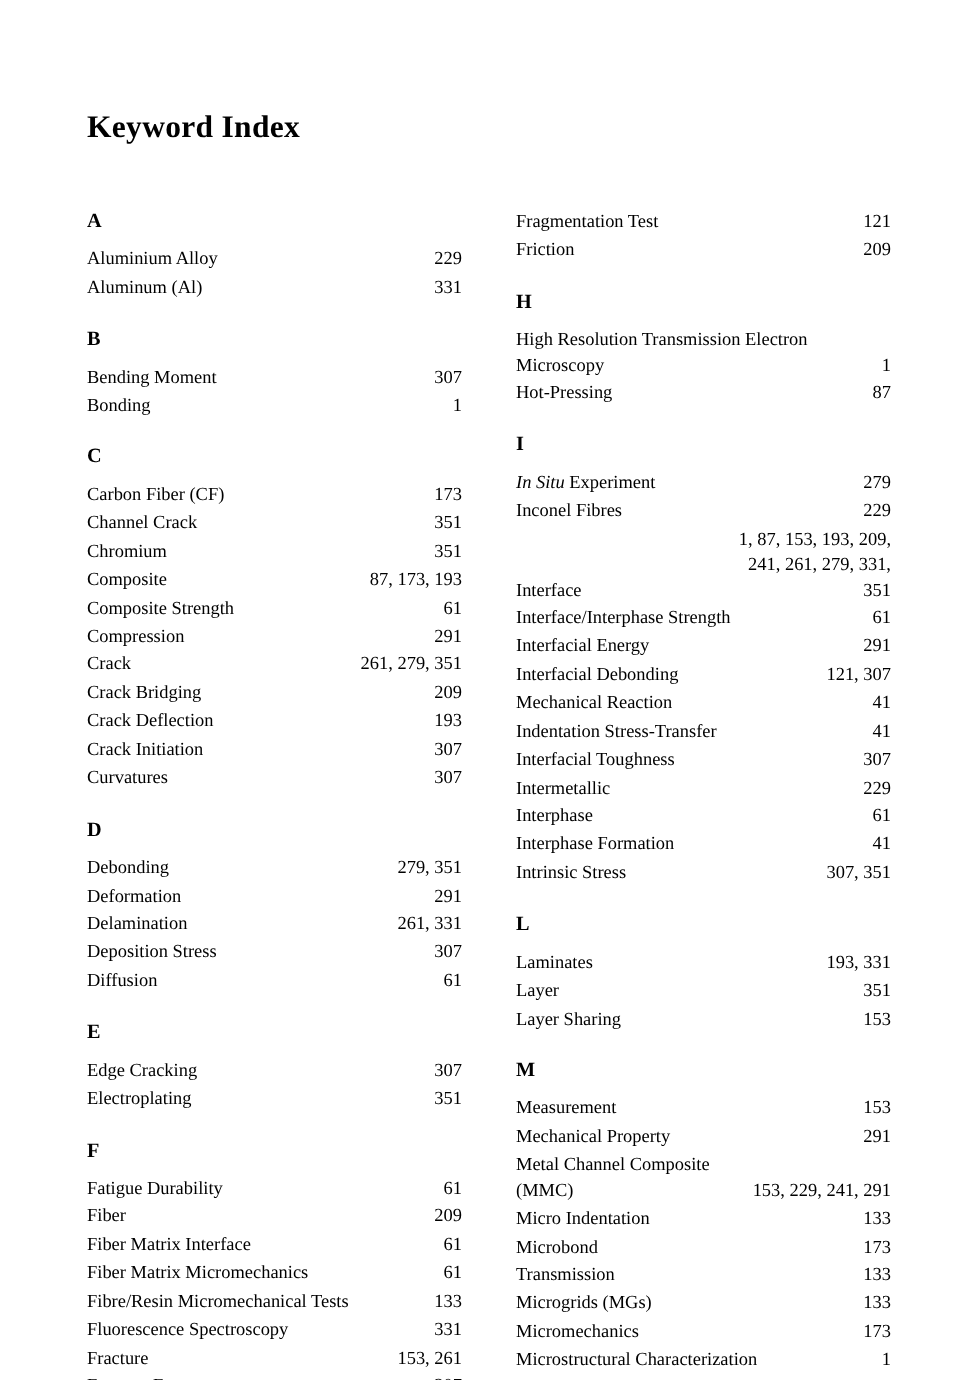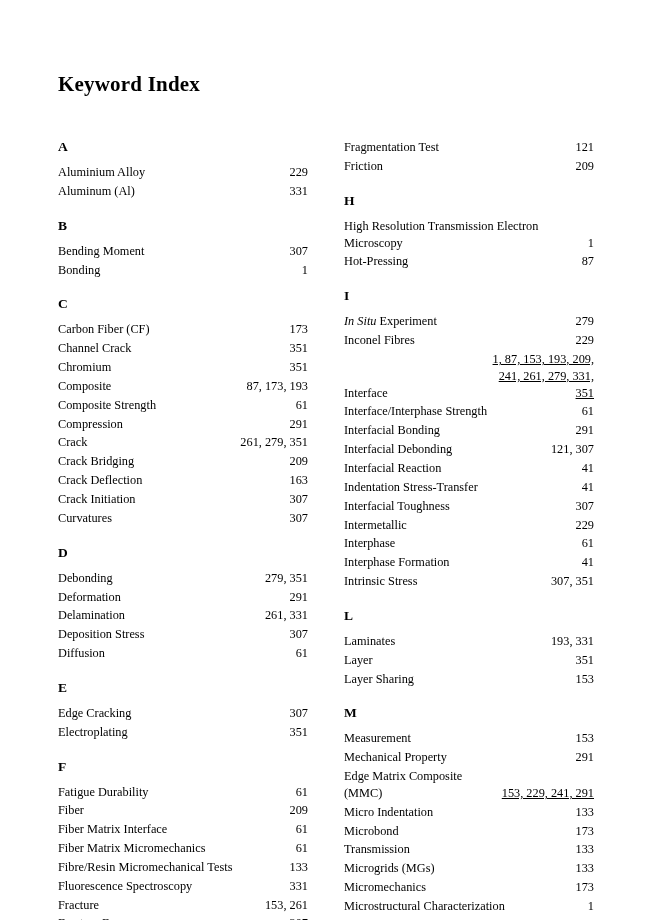--- a/index.html
+++ b/index.html
@@ -59,21 +59,20 @@
     word-wrap: break-word;
   }
   .entry-pages {
     flex: 0 0 auto;
     text-align: right;
     white-space: normal;
     max-width: 98px;
   }
   .entry-pages.wide {
     max-width: 110px;
-    text-decoration: underline;
   }
   em {
   }
 </style>
 </head>
 <body>
 
 <div class="page">
   <h1 class="page-title">Keyword Index</h1>
   <div class="columns">
@@ -124,21 +123,21 @@
         <div class="entry">
           <span class="entry-term">Crack</span>
           <span class="entry-pages">261, 279, 351</span>
         </div>
         <div class="entry">
           <span class="entry-term">Crack Bridging</span>
           <span class="entry-pages">209</span>
         </div>
         <div class="entry">
           <span class="entry-term">Crack Deflection</span>
-          <span class="entry-pages">163</span>
+          <span class="entry-pages">193</span>
         </div>
         <div class="entry">
           <span class="entry-term">Crack Initiation</span>
           <span class="entry-pages">307</span>
         </div>
         <div class="entry">
           <span class="entry-term">Curvatures</span>
           <span class="entry-pages">307</span>
         </div>
         <div class="letter-heading">D</div>
@@ -234,29 +233,29 @@
         </div>
         <div class="entry">
           <span class="entry-term">Interface</span>
           <span class="entry-pages wide">1, 87, 153, 193, 209, 241, 261, 279, 331, 351</span>
         </div>
         <div class="entry">
           <span class="entry-term">Interface/Interphase Strength</span>
           <span class="entry-pages">61</span>
         </div>
         <div class="entry">
-          <span class="entry-term">Interfacial Bonding</span>
+          <span class="entry-term">Interfacial Energy</span>
           <span class="entry-pages">291</span>
         </div>
         <div class="entry">
           <span class="entry-term">Interfacial Debonding</span>
           <span class="entry-pages">121, 307</span>
         </div>
         <div class="entry">
-          <span class="entry-term">Interfacial Reaction</span>
+          <span class="entry-term">Mechanical Reaction</span>
           <span class="entry-pages">41</span>
         </div>
         <div class="entry">
           <span class="entry-term">Indentation Stress-Transfer</span>
           <span class="entry-pages">41</span>
         </div>
         <div class="entry">
           <span class="entry-term">Interfacial Toughness</span>
           <span class="entry-pages">307</span>
         </div>
@@ -292,21 +291,21 @@
         <div class="letter-heading">M</div>
         <div class="entry">
           <span class="entry-term">Measurement</span>
           <span class="entry-pages">153</span>
         </div>
         <div class="entry">
           <span class="entry-term">Mechanical Property</span>
           <span class="entry-pages">291</span>
         </div>
         <div class="entry">
-          <span class="entry-term">Edge Matrix Composite (MMC)</span>
+          <span class="entry-term">Metal Channel Composite (MMC)</span>
           <span class="entry-pages wide">153, 229, 241, 291</span>
         </div>
         <div class="entry">
           <span class="entry-term">Micro Indentation</span>
           <span class="entry-pages">133</span>
         </div>
         <div class="entry">
           <span class="entry-term">Microbond</span>
           <span class="entry-pages">173</span>
         </div>

